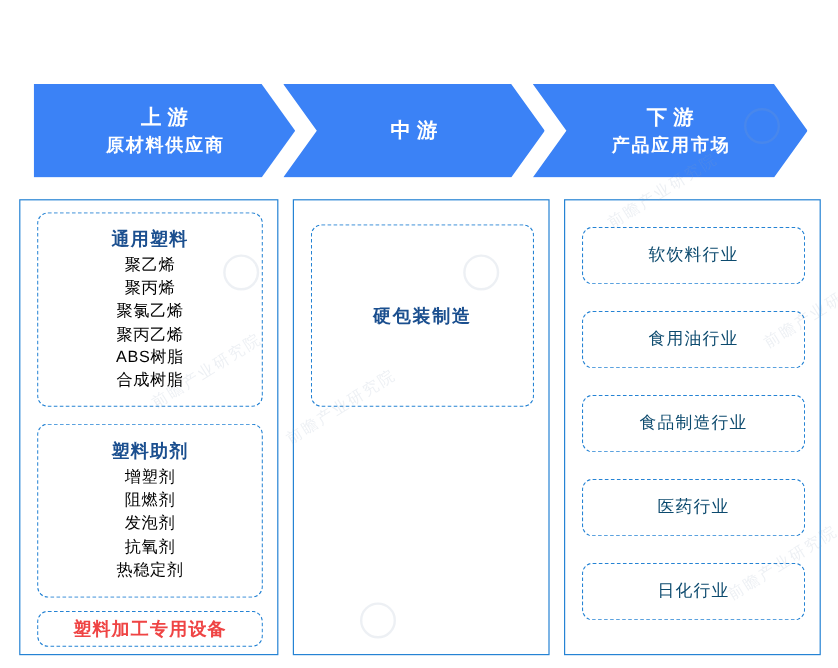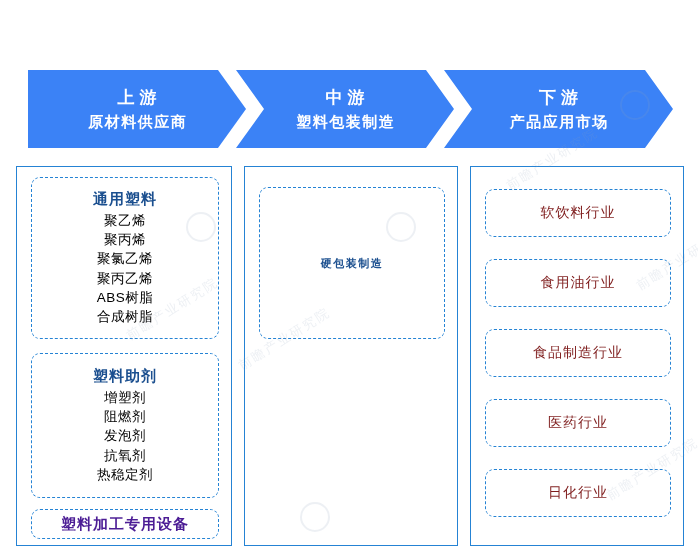--- a/index.html
+++ b/index.html
@@ -115,32 +115,32 @@
   }
   .dbox .item {
     font-size: 13.5px;
     color: #000000;
     line-height: 1.42;
     letter-spacing: 0.5px;
   }
   .dbox .single {
     font-size: 15px;
     font-weight: bold;
-    color: #4c1d95;
+    color: #ef4444;
     letter-spacing: 1px;
   }
   .dbox .mid-label {
-    font-size: 11px;
+    font-size: 15px;
     font-weight: bold;
     color: #1b4f8f;
     letter-spacing: 1.5px;
   }
   .dbox .down-label {
     font-size: 14px;
-    color: #7f1d1d;
+    color: #0c4a6e;
     letter-spacing: 1px;
   }
 
   
   #box-general-plastics { left: 14px; top: 10px;  width: 188px; height: 162px; }
   #box-plastic-additives { left: 14px; top: 186px; width: 188px; height: 145px; }
   #box-processing-equipment { left: 14px; top: 342px; width: 188px; height: 30px; }
 
   
   #box-rigid { left: 14px; top: 20px;  width: 186px; height: 152px; }
@@ -188,21 +188,20 @@
 <div id="page">
 
 
   <div class="arrows">
     <div class="arrow" id="arrow-up">
       <div class="l1">上游</div>
       <div class="l2">原材料供应商</div>
     </div>
     <div class="arrow" id="arrow-mid">
       <div class="l1">中游</div>
-      <div class="l2">塑料包装制造</div>
     </div>
     <div class="arrow" id="arrow-down">
       <div class="l1">下游</div>
       <div class="l2">产品应用市场</div>
     </div>
   </div>
 
   <div class="columns">
 
     <div class="column" id="col-upstream">

